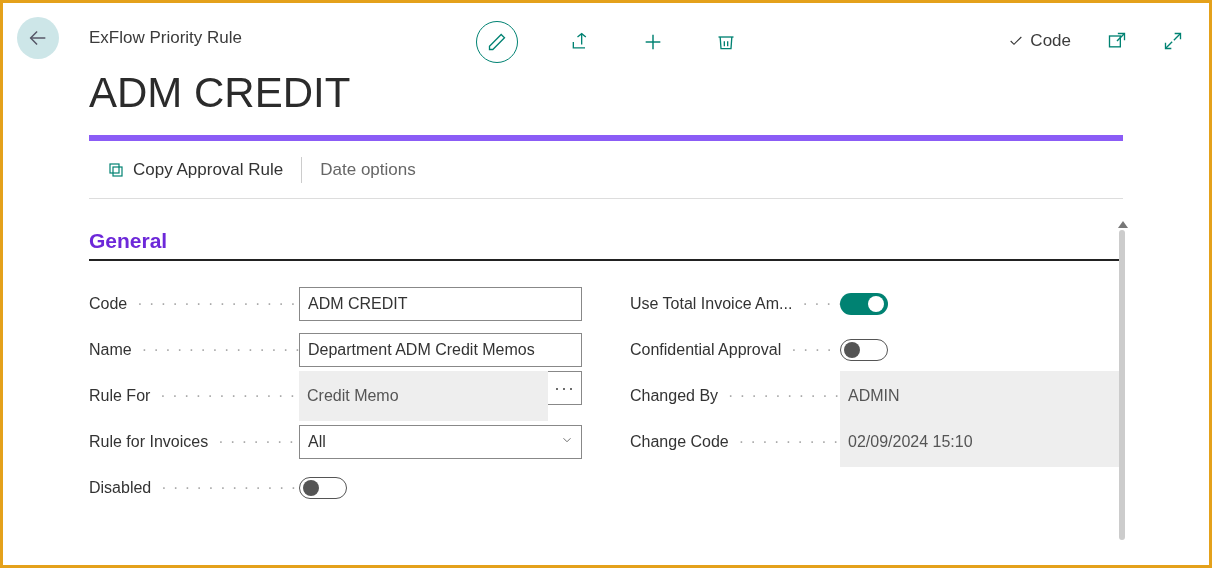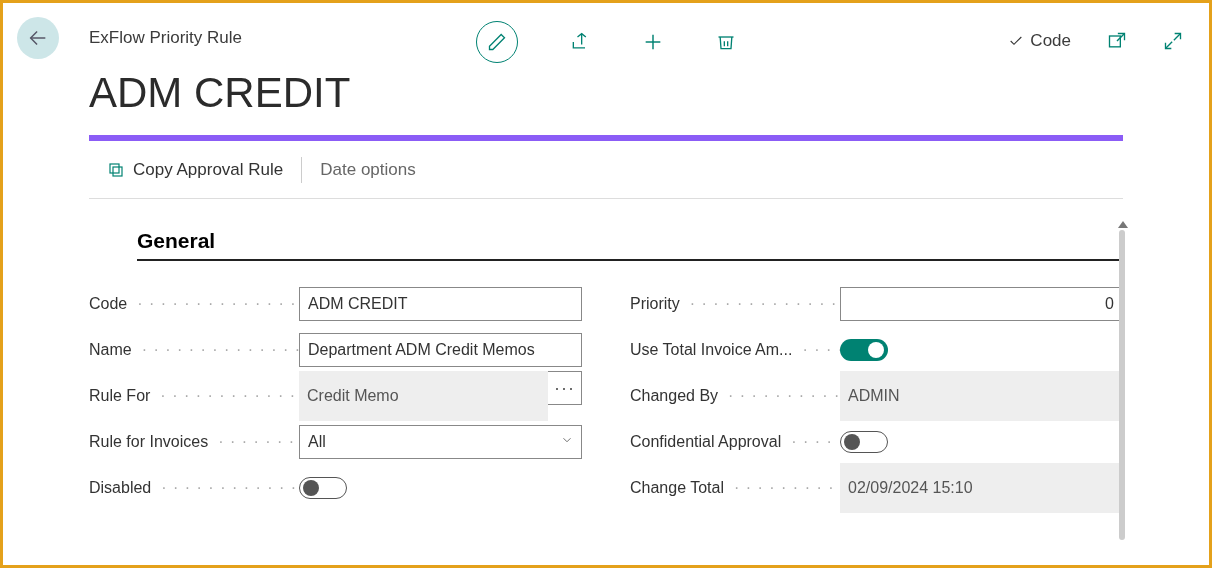--- a/index.html
+++ b/index.html
@@ -11,21 +11,21 @@
   .toolbar-center { position:absolute; left:50%; top:18px; transform:translateX(-50%); display:flex; gap:52px; align-items:center;}
   .icon-btn { color:#008272; cursor:pointer; display:flex; align-items:center; justify-content:center;}
   .edit-circle { width:42px; height:42px; border:1px solid #008272; border-radius:50%; display:flex; align-items:center; justify-content:center;}
   .saved-group { position:absolute; right:26px; top:28px; display:flex; align-items:center; gap:36px; color:#3b3b3b;}
   .saved-text { font-size:17px; display:flex; align-items:center; gap:6px;}
   .title { font-size: 42px; font-weight: 300; color:#2b2b2b; margin: 10px 0 18px 86px; letter-spacing: 0px;}
   .content { margin: 0 86px; }
   .actionbar { border-top:6px solid #8b5cf6; border-bottom:1px solid #ddd; padding:0; display:flex; align-items:center; height:64px;}
   .action-item { display:flex; align-items:center; padding: 0 18px; color:#333; font-size:17px; cursor:pointer; gap:8px;}
   .action-divider { width:1px; height:26px; background:#ccc; }
-  .section-title { font-weight:700; font-size:21px; color:#000000; margin-top:30px; border-bottom:2px solid #222; padding-bottom:6px;margin-left:48px;}
+  .section-title { font-weight:700; font-size:21px; color:#6d28d9; margin-top:30px; border-bottom:2px solid #222; padding-bottom:6px;}
   .form-area { display:flex; gap:48px; margin-top:20px;}
   .col { flex:1; }
   .field-row { display:flex; align-items:center; height:46px; }
   .field-label { width:210px; color:#333; font-size:16px; position:relative; white-space:nowrap; overflow:hidden;}
   .field-label::after { content:"· · · · · · · · · · · · · · · · · · · · · · · · · · · · · · · ·"; color:#aaa; letter-spacing:1px; position:absolute; padding-left:10px;}
   .field-control { flex:1; }
   input.text-field { width:100%; height:34px; border:1px solid #888; padding:0 8px; font-size:16px; color:#333;}
   input.text-field.right { text-align:right; }
   .readonly-field { width:100%; height:50px; background:#eee; border:none; padding:0 8px; font-size:16px; color:#555; display:flex; align-items:center;}
   .lookup-wrap { display:flex; width:100%;}
@@ -181,54 +181,48 @@
             <div class="toggle off">
                 <div class="knob"></div>
               </div>
           </div>
         </div>
 
       </div>
 
       <div class="col">
 
-        <div class="field-row">
-          <div class="field-label">Priority</div>
-          <div class="field-control">
-            <input class="text-field right" value="0" style="">
-          </div>
-        </div>
 
         <div class="field-row">
           <div class="field-label">Use Total Invoice Am...</div>
           <div class="field-control">
             <div class="toggle on">
                 <div class="knob"></div>
               </div>
           </div>
         </div>
 
         <div class="field-row">
-          <div class="field-label">Changed By</div>
-          <div class="field-control">
-            <div class="readonly-field">ADMIN</div>
-          </div>
-        </div>
-
-        <div class="field-row">
           <div class="field-label">Confidential Approval</div>
           <div class="field-control">
             <div class="toggle off">
                 <div class="knob"></div>
               </div>
           </div>
         </div>
 
         <div class="field-row">
-          <div class="field-label">Change Total</div>
+          <div class="field-label">Changed By</div>
+          <div class="field-control">
+            <div class="readonly-field">ADMIN</div>
+          </div>
+        </div>
+
+        <div class="field-row">
+          <div class="field-label">Change Code</div>
           <div class="field-control">
             <div class="readonly-field">02/09/2024 15:10</div>
           </div>
         </div>
 
       </div>
     </div>
 
   </div>
 

